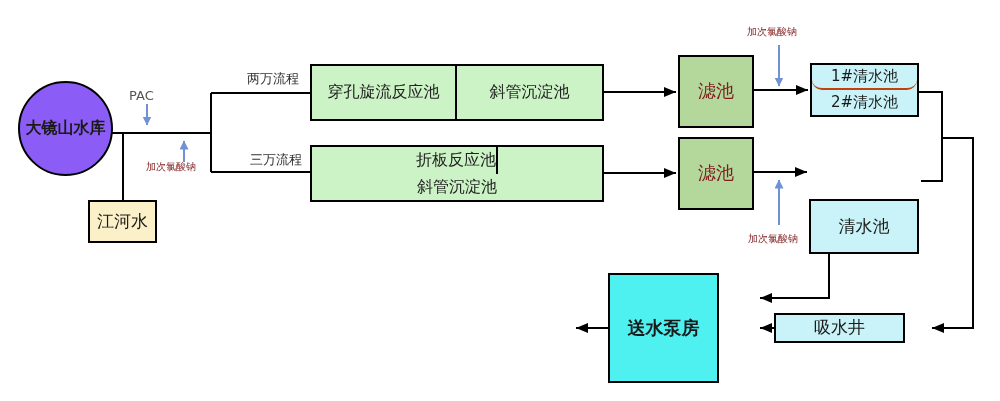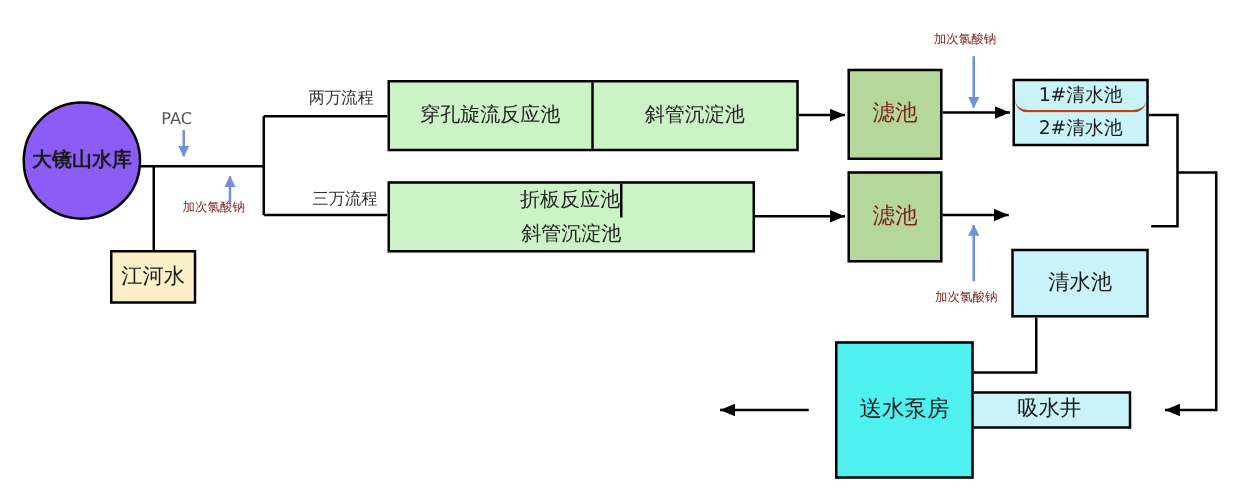--- a/index.html
+++ b/index.html
@@ -69,21 +69,21 @@
     <path d="M147,104 V125" stroke="#7191d6" stroke-width="2" fill="none" marker-end="url(#abl)"></path>
     <path d="M184,162 V141" stroke="#7191d6" stroke-width="2" fill="none" marker-end="url(#abl)"></path>
     <path d="M779,45 V86" stroke="#7191d6" stroke-width="2" fill="none" marker-end="url(#abl)"></path>
     <path d="M779,225 V180" stroke="#7191d6" stroke-width="2" fill="none" marker-end="url(#abl)"></path>
   </svg>
 
   <div class="node circle" style="left:18px;top:81px;width:95px;height:95px;">大镜山水库</div>
 
   <div class="node river" style="left:88px;top:200px;width:69px;height:43px;">江河水</div>
 
-  <div class="node combo" style="left:310px;top:64px;width:329px;height:57px;">
+  <div class="node combo" style="left:310px;top:64px;width:294px;height:57px;">
     <div class="cell first">穿孔旋流反应池</div>
     <div class="cell">斜管沉淀池</div>
   </div>
 
   <div class="node combo" style="left:310px;top:145px;width:294px;height:57px;flex-direction:column;">
     <div class="cell first">折板反应池</div>
     <div class="cell">斜管沉淀池</div>
   </div>
 
   <div class="node filter" style="left:678px;top:55px;width:76px;height:73px;">滤池</div>
@@ -92,21 +92,21 @@
 
   <div class="node tankstack" style="left:810px;top:63px;width:109px;height:54px;">
     <div class="tcell first">1#清水池</div>
     <div class="tcell">2#清水池</div>
   </div>
 
   <div class="node tank" style="left:809px;top:155px;width:110px;height:55px;margin-top:44px;">清水池</div>
 
   <div class="node tank" style="left:774px;top:313px;width:131px;height:30px;">吸水井</div>
 
-  <div class="node pump" style="left:668px;top:273px;width:111px;height:110px;">送水泵房</div>
+  <div class="node pump" style="left:608px;top:273px;width:111px;height:110px;font-weight:bold;">送水泵房</div>
 
 
   <div class="lbl pac" style="left:129px;top:89px;">PAC</div>
 
   <div class="lbl" style="left:146px;top:162px;">加次氯酸钠</div>
 
   <div class="lbl flow" style="left:247px;top:72px;">两万流程</div>
 
   <div class="lbl flow" style="left:250px;top:153px;">三万流程</div>
 

